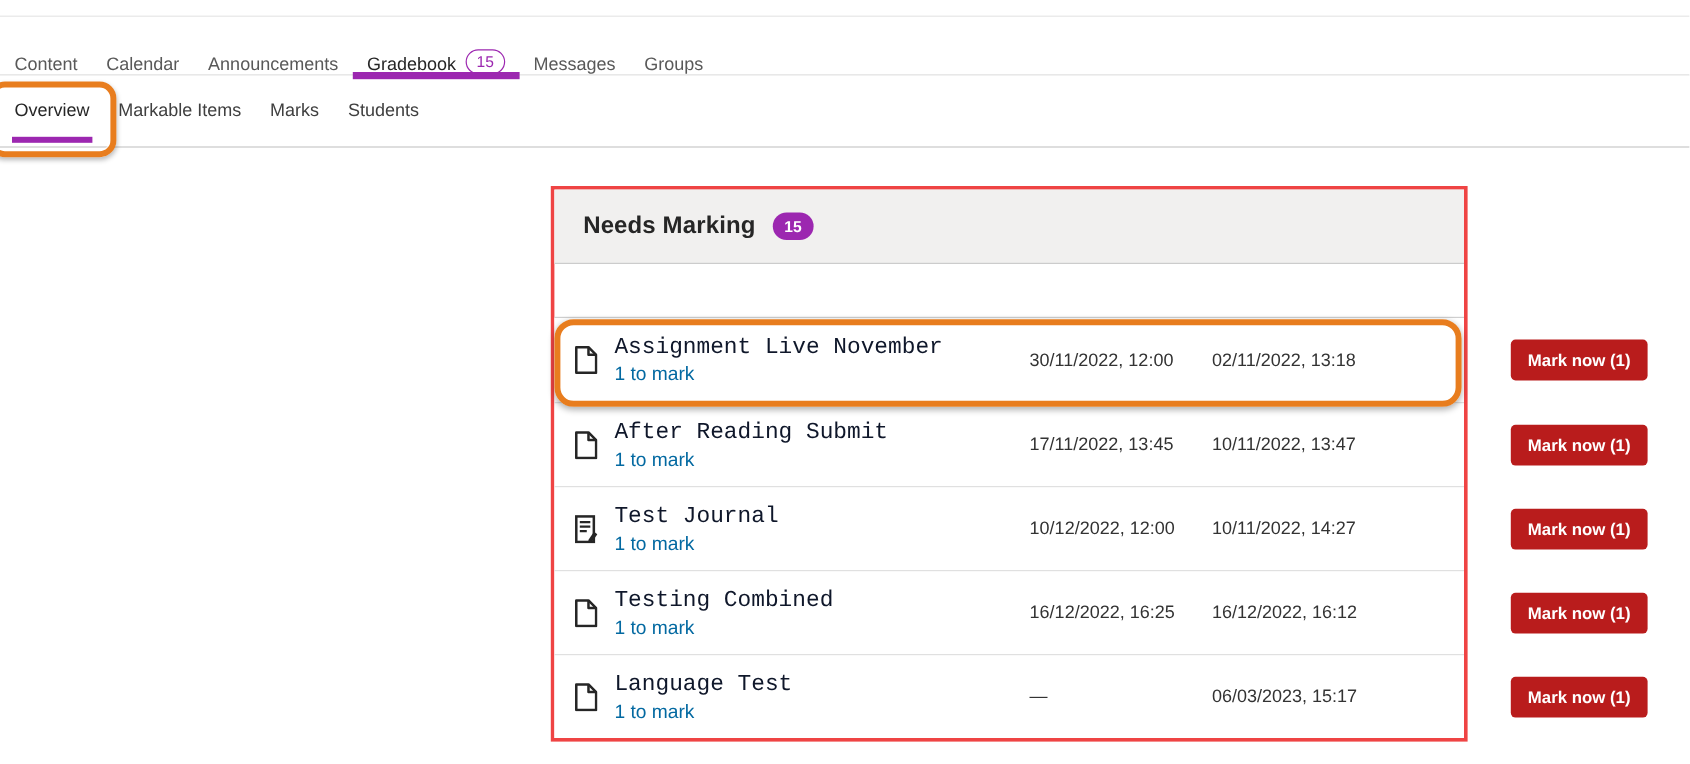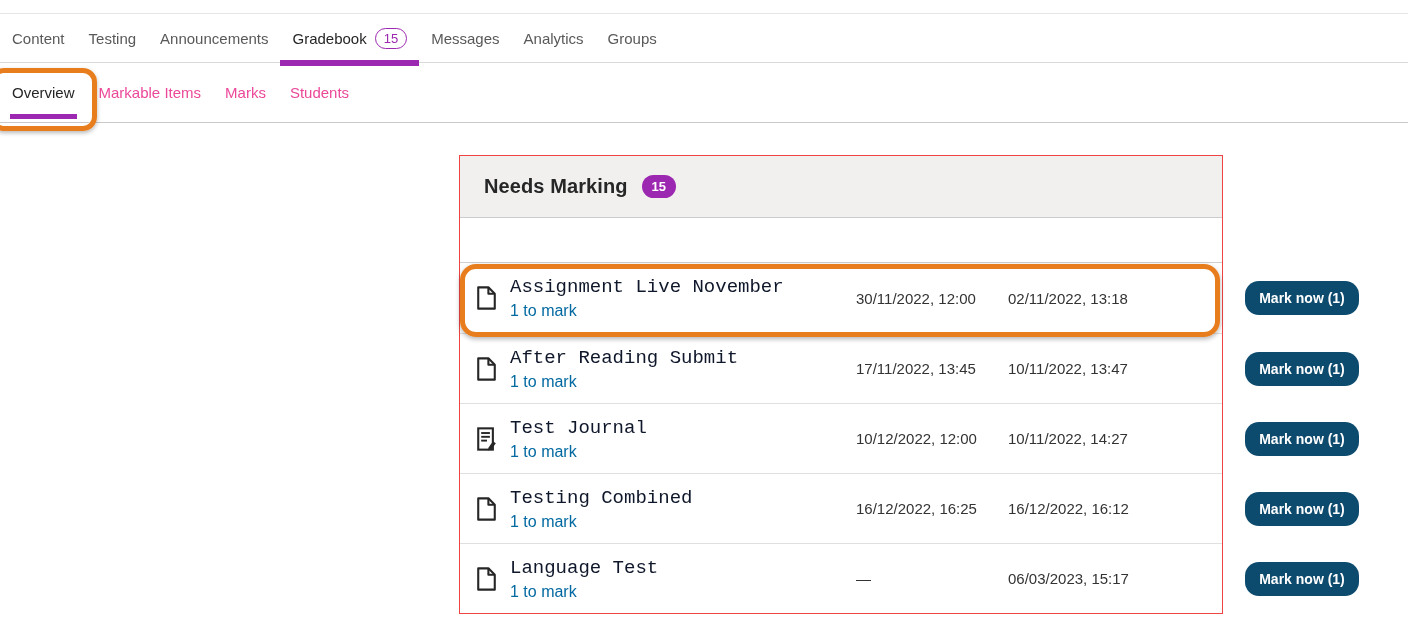--- a/index.html
+++ b/index.html
@@ -19,60 +19,60 @@
     height: 50px;
     background: #fff;
   }
   .top-nav ul, .sub-nav ul {
     display: flex; align-items: center; height: 100%;
     margin: 0; padding: 0; list-style: none;
   }
   .top-nav ul { padding-left: 12px; }
   .top-nav li {
     position: relative; height: 100%;
-    display: flex; align-items: center;
+    display: flex; align-items: flex-end;
     padding: 0 12px; font-size: 15px; color: #595959; cursor: pointer;
     white-space: nowrap;
   }
   .top-nav li:first-child { padding-left: 0; }
   .top-nav li.active { color: #262626; }
   .top-nav li.active::after {
     content: ''; position: absolute; left: 0; right: 0; bottom: -4px;
     height: 6px; background: #9c27b0; z-index: 2;
   }
   .pill {
     margin-left: 8px; border: 1px solid #9c27b0; color: #9c27b0;
     border-radius: 11px; padding: 1px 8px; font-size: 13px; line-height: 17px;
   }
 
   
   .sub-nav { height: 60px; border-bottom: 1px solid #c9c9c9; background: #fff; }
   .sub-nav ul { }
   .sub-nav li {
     position: relative; height: 100%;
     display: flex; align-items: center;
-    padding: 0 12px; font-size: 15px; color: #ec4899; cursor: pointer;
+    padding: 0 12px; font-size: 15px; color: #404040; cursor: pointer;
     white-space: nowrap;
   }
   .sub-nav li.active { color: #262626; }
   .sub-nav li.active::after {
     content: ''; position: absolute; left: 10px; right: 10px; bottom: 3px;
     height: 5px; background: #9c27b0;
   }
   .sub-nav li.annotated .ring {
     position: absolute; left: -10px; right: -10px; top: 5px; bottom: -9px;
     border: 5px solid #e87d1e; border-radius: 14px;
     box-shadow: 0 2px 4px rgba(0,0,0,0.28), inset 0 0 0 1px rgba(255,255,255,0.7);
     pointer-events: none; z-index: 3;
   }
 
   
   .panel {
     position: absolute; left: 459px; top: 155px; width: 764px;
-    background: #fff; border: 1px solid #ef4444;
+    background: #fff; border: 3px solid #ef4444;
   }
   .panel-header {
     height: 62px; background: #f1f0ef; border-bottom: 1px solid #cccccc;
     display: flex; align-items: center; padding: 0 24px;
   }
   .panel-header h2 { margin: 0; font-size: 20px; font-weight: 600; color: #262626; letter-spacing: 0.1px; }
   .count-badge {
     margin-left: 14px; background: #9c27b0; color: #fff;
     font-size: 13px; font-weight: 700; padding: 4px 10px; border-radius: 13px;
   }
@@ -85,54 +85,51 @@
 
   .row { height: 70px; position: relative; background: #fff; }
   .row + .row { border-top: 1px solid #e0e0e0; }
   .item-cell { display: flex; align-items: center; gap: 14px; }
   .icon { margin-left: 3px; display: flex; flex: none; }
   .title { font-size: 19px; color: #0f172a; cursor: pointer; font-family: Liberation Mono, monospace; }
   .subtitle { font-size: 16px; color: #0369a1; margin-top: 4px; }
   .date { font-size: 15px; color: #333333; }
   .action { justify-self: end; }
   .mark-btn {
-    background: #0c4a6e; color: #ffffff; font-family: inherit;
-    font-size: 14px; font-weight: 700; border: none; border-radius: 14px;
-    width: 114px; height: 34px; cursor: pointer; white-space: nowrap;
+    background: #b91c1c; color: #ffffff; font-family: inherit;
+    font-size: 14px; font-weight: 700; border: none; border-radius: 4px;
+    width: 114px; height: 34px; cursor: pointer; white-space: nowrap; margin-left: 12px;
   }
   .row.annotated .ring {
     position: absolute; left: 0px; right: 2px; top: 1px; bottom: -4px;
     border: 5px solid #e87d1e; border-radius: 16px;
     box-shadow: 0 2px 5px rgba(0,0,0,0.3), inset 0 0 0 1px rgba(255,255,255,0.7);
     pointer-events: none; z-index: 2;
   }
 </style>
 </head>
 <body>
 
 <nav class="top-nav">
   <ul id="top-nav-list">
       <li>
         <span>Content</span>
       </li>
       <li>
-        <span>Testing</span>
+        <span>Calendar</span>
       </li>
       <li>
         <span>Announcements</span>
       </li>
       <li class="active">
         <span>Gradebook</span>
         <span class="pill">15</span>
       </li>
       <li>
         <span>Messages</span>
-      </li>
-      <li>
-        <span>Analytics</span>
       </li>
       <li>
         <span>Groups</span>
       </li>
     </ul>
 </nav>
 
 <nav class="sub-nav">
   <ul id="sub-nav-list">
       <li class="active annotated">

